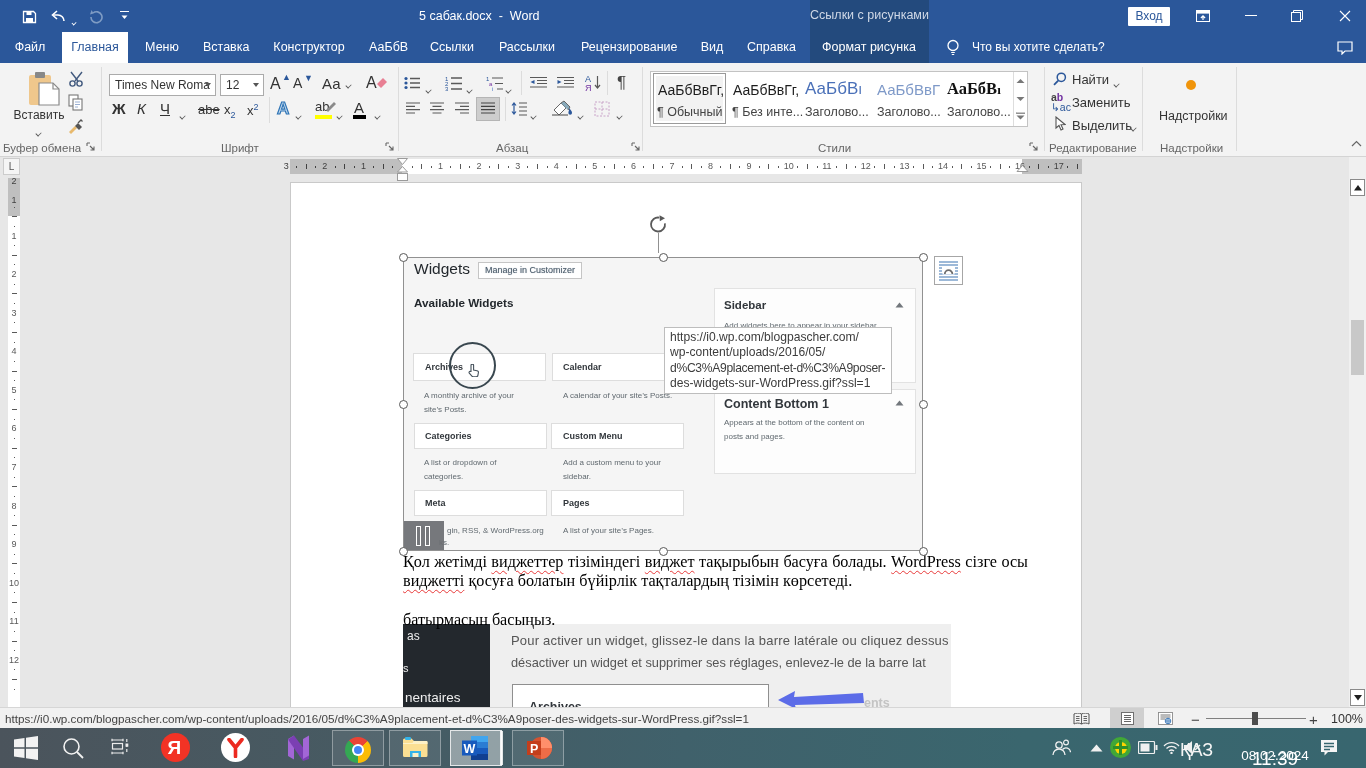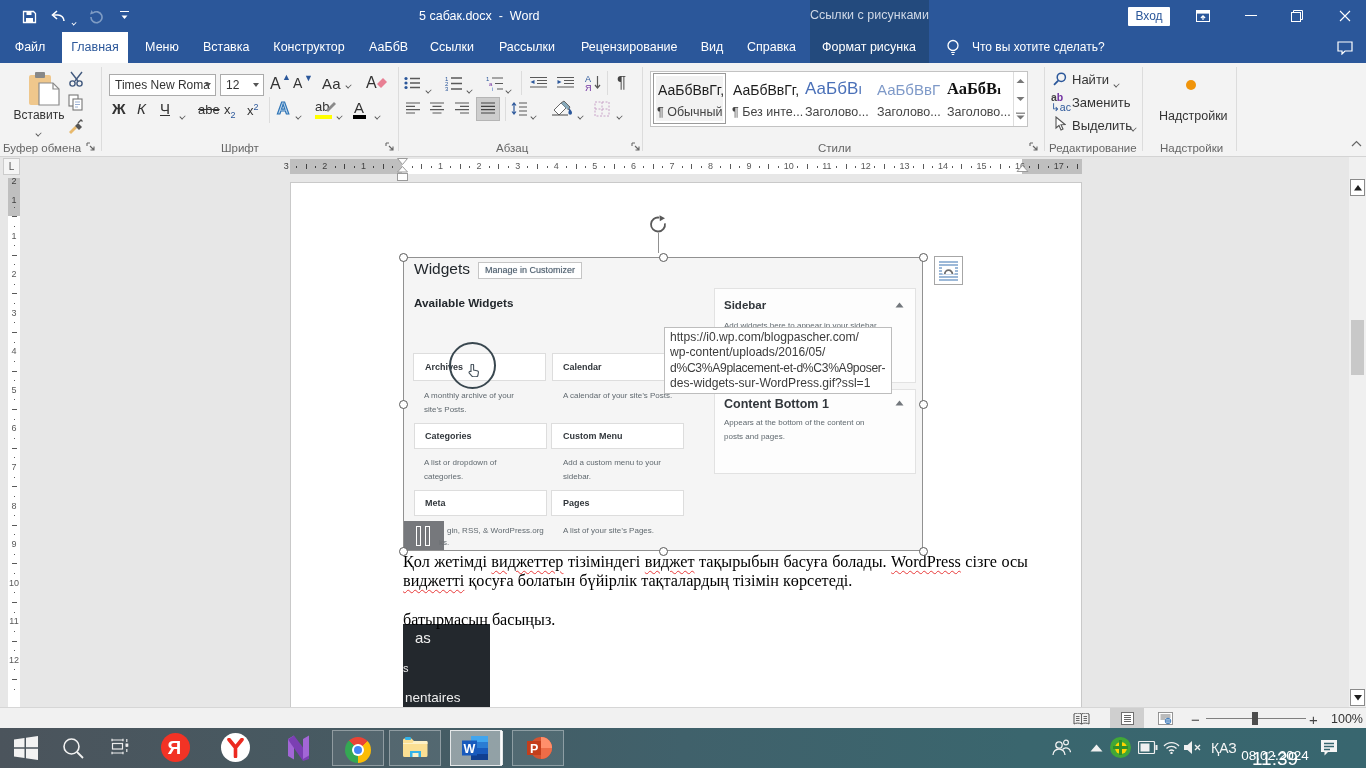--- a/index.html
+++ b/index.html
@@ -527,38 +527,49 @@
         <rect x="4.5" y="6.5" width="12" height="8" fill="#fff"></rect>
         <path d="M6.8 14 a3.8 3.8 0 0 1 7.6 0" fill="none" stroke="#6e6e6e" stroke-width="1.8"></path>
       </svg>
 
   <div class="ktext" style="top:415px"><span class="sp">виджетті</span> қосуға болатын бүйірлік тақталардың тізімін көрсетеді.</div>
   <div class="ktext" style="top:395.5px;width:625px;white-space:normal;text-align:justify;text-align-last:justify">Қол жетімді <span class="sp">виджеттер</span> тізіміндегі <span class="sp">виджет</span> тақырыбын басуға болады. <span class="sp">WordPress</span> сізге осы</div>
   <div class="ktext" style="top:454px">батырмасын басыңыз.</div>
 
   <div class="abs" style="left:403px;top:467px;width:548px;height:83px;overflow:hidden">
     <div class="abs" style="left:0;top:0;width:87px;height:83px;background:#23282d;color:#eee">
-      <div class="abs" style="left:12px;top:5px;font-size:15px">as</div>
+      <div class="abs" style="left:4px;top:5px;font-size:12px">as</div>
       <div class="abs" style="left:0px;top:38px;font-size:11px">s</div>
       <div class="abs" style="left:2px;top:66px;font-size:13.5px">nentaires</div>
+    </div>
+    <div class="abs" style="left:87px;top:0;width:461px;height:83px;background:#efefef">
+      <div class="abs" style="left:21px;top:9px;font-size:13px;letter-spacing:.2px;color:#555;white-space:nowrap">Pour activer un widget, glissez-le dans la barre latérale ou cliquez dessus</div>
+      <div class="abs" style="left:21px;top:31px;font-size:12.8px;color:#555;white-space:nowrap">désactiver un widget et supprimer ses réglages, enlevez-le de la barre lat</div>
+      <div class="abs" style="left:22px;top:60px;width:257px;height:30px;background:#fff;border:1px solid #8f8f8f"></div>
+      <div class="abs" style="left:39px;top:76px;font-size:12.5px;font-weight:bold;color:#32373c">Archives</div>
+      <svg class="abs" style="left:288px;top:65px" width="86" height="20" viewBox="0 0 86 20">
+            <path d="M0 11 L17 2 L16 8 L85 4 L86 14 L17 16 L18 20 z" fill="#5c6ce8"></path>
+          </svg>
+      <div class="abs" style="left:374px;top:72px;font-size:12.5px;color:#c3c3c3;font-weight:bold">ents</div>
     </div>
   </div>
 
   <div class="abs" style="left:1349px;top:0;width:17px;height:550px;background:#f0f0f0"></div>
   <div class="abs" style="left:1350px;top:22px;width:15px;height:17px;background:#fff;border:1px solid #8a8a8a"></div>
   <svg class="abs" style="left:1354px;top:28px" width="8" height="6" viewBox="0 0 8 6">
         <path d="M0 5.5 L4 0 L8 5.5 z" fill="#1f1f1f"></path>
       </svg>
   <div class="abs" style="left:1351px;top:163px;width:13px;height:55px;background:#c8c8c8"></div>
   <div class="abs" style="left:1350px;top:532px;width:15px;height:17px;background:#fff;border:1px solid #8a8a8a"></div>
   <svg class="abs" style="left:1354px;top:538px" width="8" height="6" viewBox="0 0 8 6">
         <path d="M0 0 L4 5.5 L8 0 z" fill="#1f1f1f"></path>
       </svg>
 </div>
 <div id="statusbar">
+  <div class="abs" style="left:5px;top:4px;white-space:nowrap;font-size:11.7px">https://i0.wp.com/blogpascher.com/wp-content/uploads/2016/05/d%C3%A9placement-et-d%C3%A9poser-des-widgets-sur-WordPress.gif?ssl=1</div>
   <svg class="abs" style="left:1073px;top:5px" width="17" height="12" viewBox="0 0 17 12">
         <path d="M8.5 1 C6 -0.5 2.5 0 1 1 v10 c1.5 -1 5 -1.5 7.5 0 c2.5 -1.5 6 -1 7.5 0 v-10 C14.5 0 11 -0.5 8.5 1 z" fill="none" stroke="#555" stroke-width="1"></path>
         <path d="M8.5 1 v10 M3 3.5 h3.5 M3 5.5 h3.5 M3 7.5 h3.5 M10.5 3.5 h3.5 M10.5 5.5 h3.5 M10.5 7.5 h3.5" stroke="#555" stroke-width=".9" fill="none"></path>
       </svg>
   <div class="abs" style="left:1110px;top:0;width:34px;height:21px;background:#cfcfcf"></div>
   <svg class="abs" style="left:1121px;top:4px" width="13" height="13" viewBox="0 0 13 13">
         <rect x=".5" y=".5" width="12" height="12" fill="#fff" stroke="#707070" stroke-width="1"></rect>
         <path d="M3 3.5 h7 M3 5.5 h7 M3 7.5 h7 M3 9.5 h7" stroke="#555" stroke-width=".9"></path>
       </svg>
   <svg class="abs" style="left:1158px;top:4px" width="15" height="13" viewBox="0 0 15 13">
@@ -649,21 +660,21 @@
         <rect x="17.5" y="4" width="2" height="5" fill="#f0f0f0"></rect>
       </svg>
   <svg class="abs" style="left:1163px;top:13px" width="17" height="13" viewBox="0 0 17 13">
         <path d="M1 5 a10 10 0 0 1 15 0 M3.5 7.5 a7 7 0 0 1 10 0 M6 10 a4 4 0 0 1 5 0" fill="none" stroke="#f0f0f0" stroke-width="1.3"></path>
         <circle cx="8.5" cy="12" r="1.2" fill="#f0f0f0"></circle>
       </svg>
   <svg class="abs" style="left:1184px;top:12px" width="17" height="15" viewBox="0 0 17 15">
         <path d="M0 5 h3.5 L8 1 v13 L3.5 10 H0 z" fill="#f0f0f0"></path>
         <path d="M11 5 l5 5 M16 5 l-5 5" stroke="#f0f0f0" stroke-width="1.4"></path>
       </svg>
-  <div class="abs" style="left:1211px;top:12px;font-size:14px;color:#f5f5f5">ҚАЗ</div>
+  <div class="abs" style="left:1180px;top:12px;font-size:18px;color:#f5f5f5">ҚАЗ</div>
   <div class="abs" style="left:1247px;top:20px;width:56px;text-align:center;font-size:19px;color:#fff">11:39</div>
   <div class="abs" style="left:1239px;top:20px;width:72px;text-align:center;font-size:13.5px;color:#fff">08.02.2024</div>
   <svg class="abs" style="left:1320px;top:11px" width="18" height="18" viewBox="0 0 18 18">
         <path d="M1 1 h16 v12 h-9 l-3.5 3.5 V13 H1 z" fill="#f5f5f5"></path>
         <path d="M4 4.5 h10 M4 7.5 h10 M4 10.5 h6" stroke="#37666f" stroke-width="1.3"></path>
       </svg>
 </div>
 </div>
 
 </body></html>

